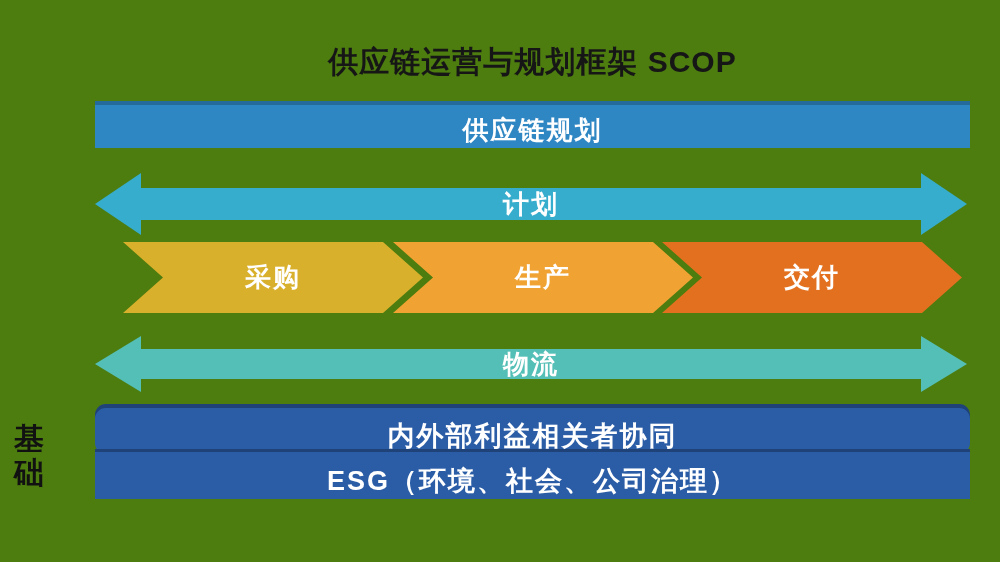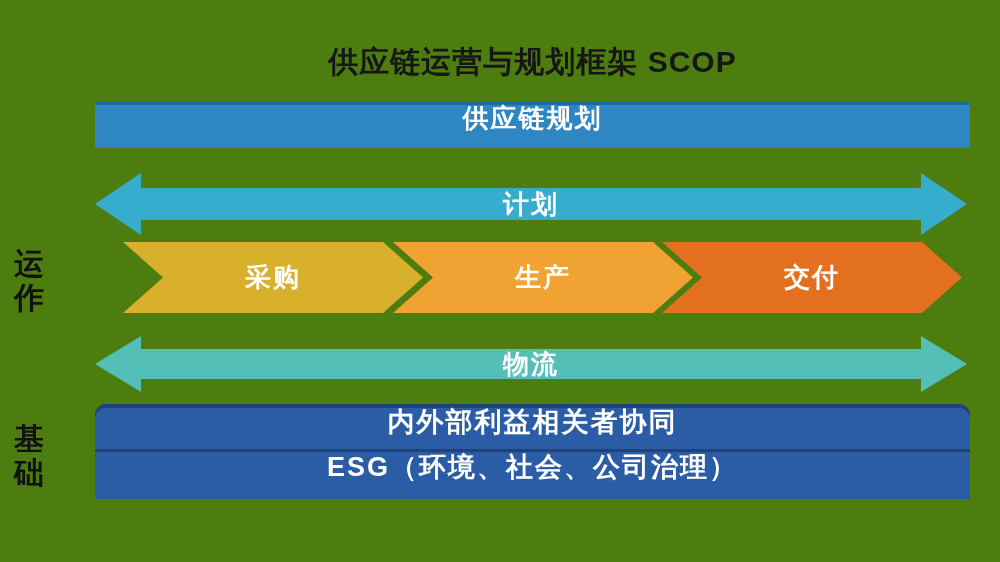--- a/index.html
+++ b/index.html
@@ -16,21 +16,21 @@
     position:absolute;left:11px;width:36px;
     font-size:30px;font-weight:bold;color:#111;
     line-height:34px;word-break:break-all;text-align:center;
   }
   .side-strategy{top:91px;}
   .side-operations{top:247px;}
   .side-foundation{top:422px;}
 
   .bar{
     position:absolute;left:95px;width:875px;
-    display:flex;align-items:flex-start;justify-content:center;
+    display:flex;align-items:flex-end;justify-content:center;
     background:var(--c);
   }
   .bar1{top:101px;height:47px;box-shadow:inset 0 4px 0 rgba(0,0,0,0.20);}
   .bar5{top:404px;height:50px;box-shadow:inset 0 4px 0 rgba(0,0,0,0.28);border-radius:11px;}
   .bar6{top:449px;height:50px;box-shadow:inset 0 3px 0 rgba(0,0,0,0.28);}
   .bar-text{color:#fff;font-weight:bold;font-size:26px;letter-spacing:2px;}
   .bar5 .bar-text,.bar6 .bar-text{font-size:27px;}
 
   .arrow{position:absolute;left:95px;width:872px;}
   .arrow .body{position:absolute;left:44px;right:44px;background:var(--c);}
@@ -62,21 +62,20 @@
   .chev3{left:539px;}
   .chev-text{color:#fff;font-weight:bold;font-size:26px;letter-spacing:2px;font-family:Liberation Mono, monospace;}
 </style>
 </head>
 <body>
 
 <div class="canvas">
 
   <div class="title">供应链运营与规划框架 SCOP</div>
 
-  <div class="side-label side-operations">运作</div>
   <div class="side-label side-foundation">基础</div>
 
   <div class="bar bar1" style="--c: #2E86C3;">
     <span class="bar-text">供应链规划</span>
   </div>
 
   <div class="arrow arrow-plan" style="--c: #36ADCC;">
     <span class="head-l"></span>
     <span class="body"></span>
     <span class="head-r"></span>

